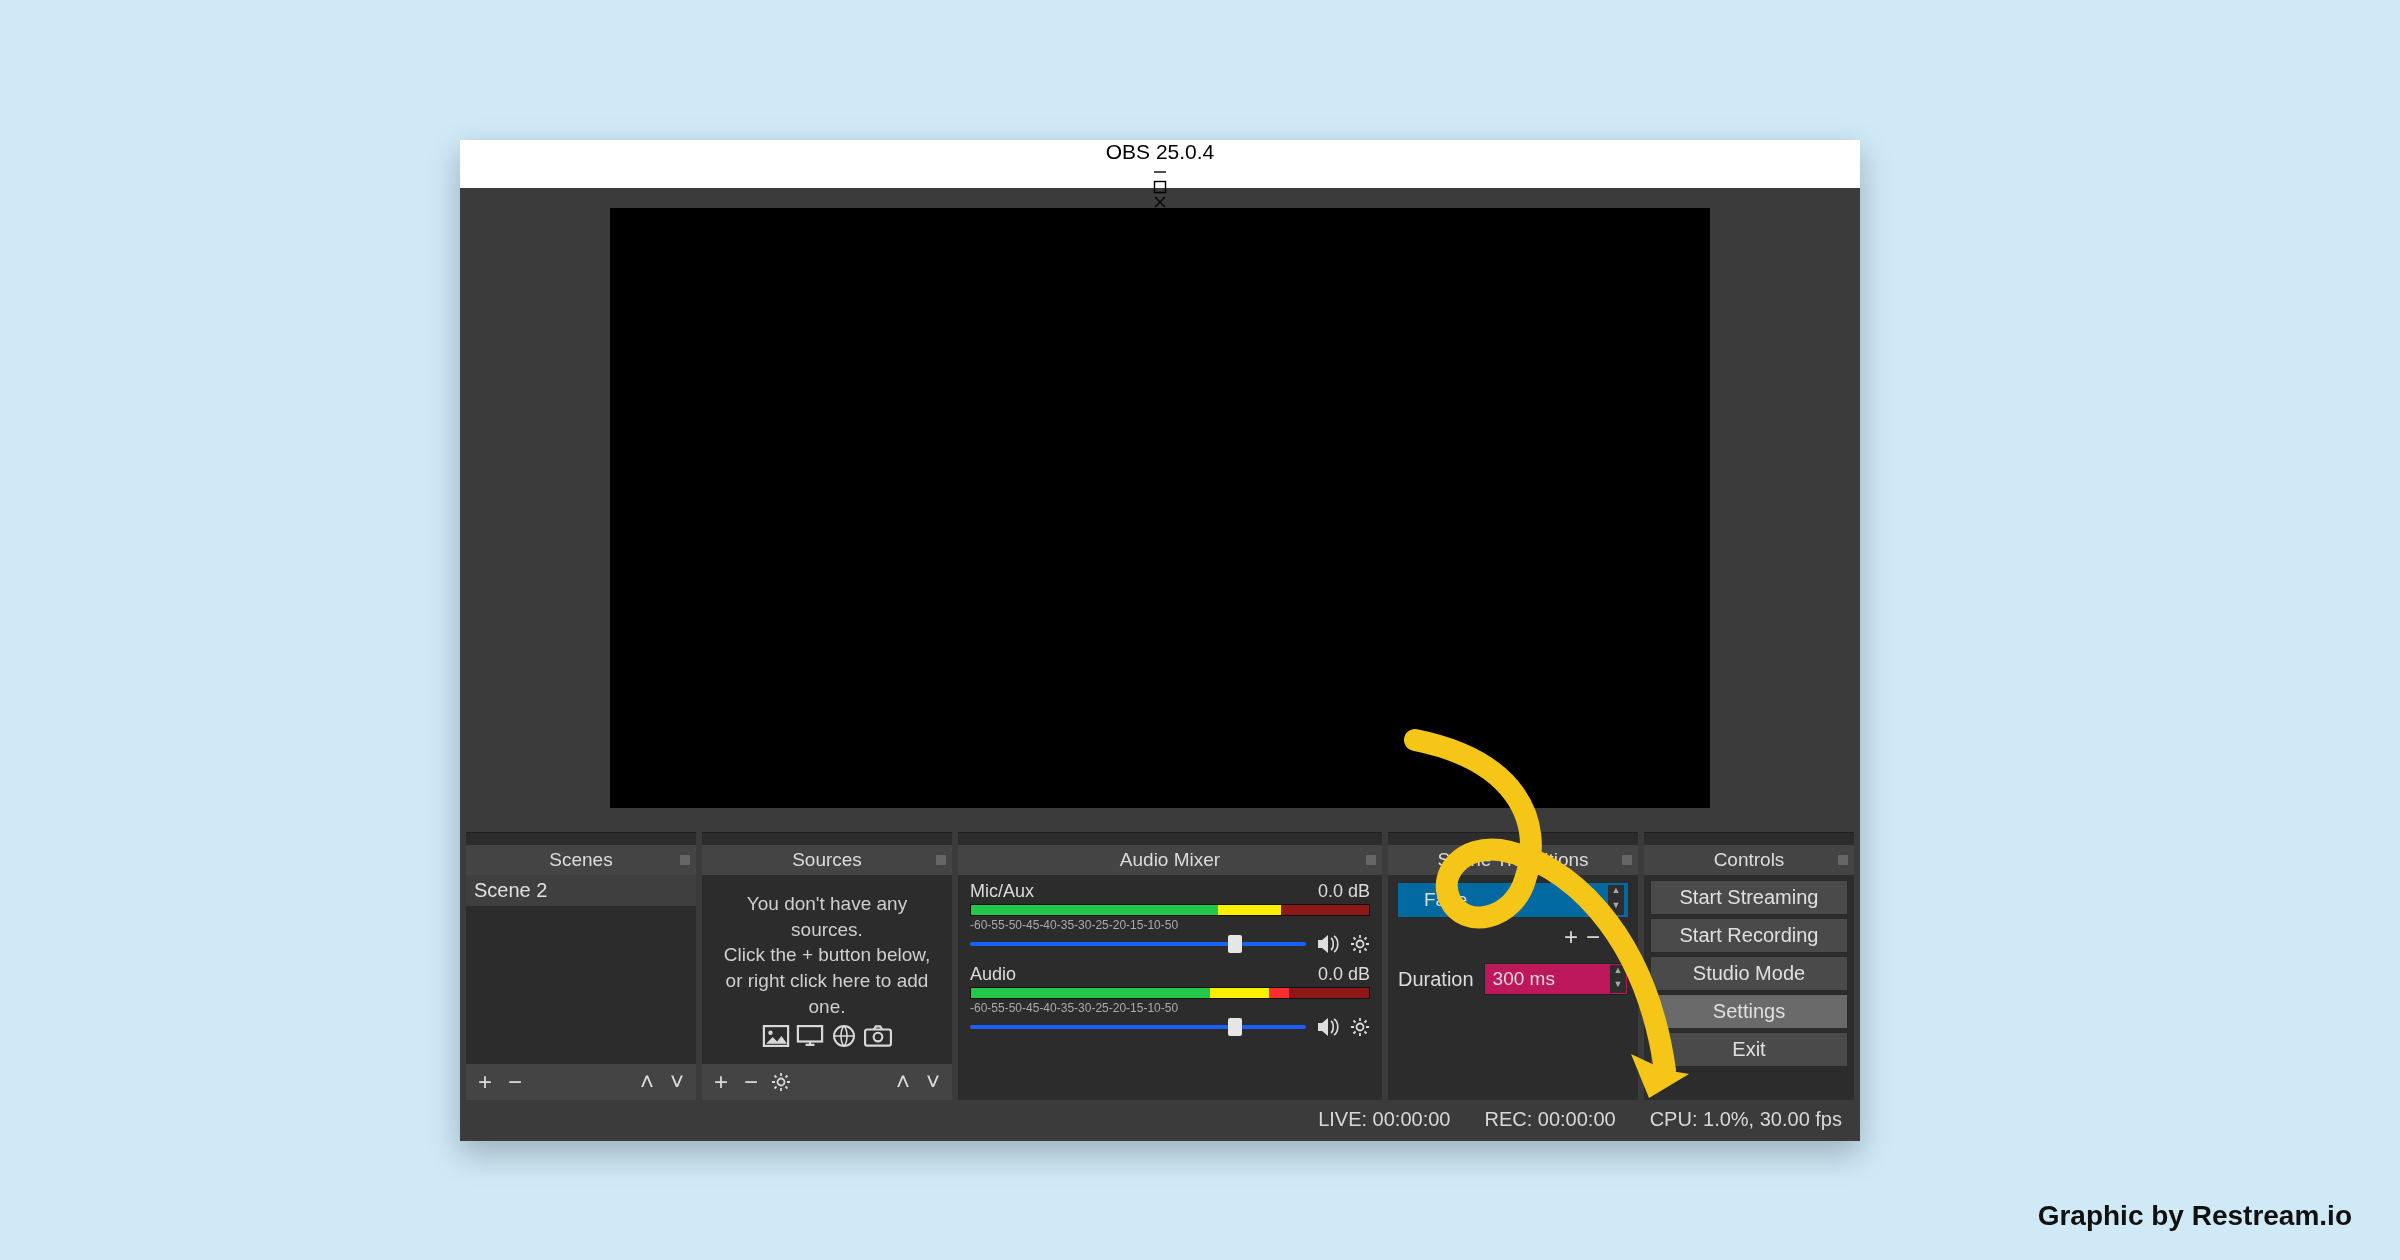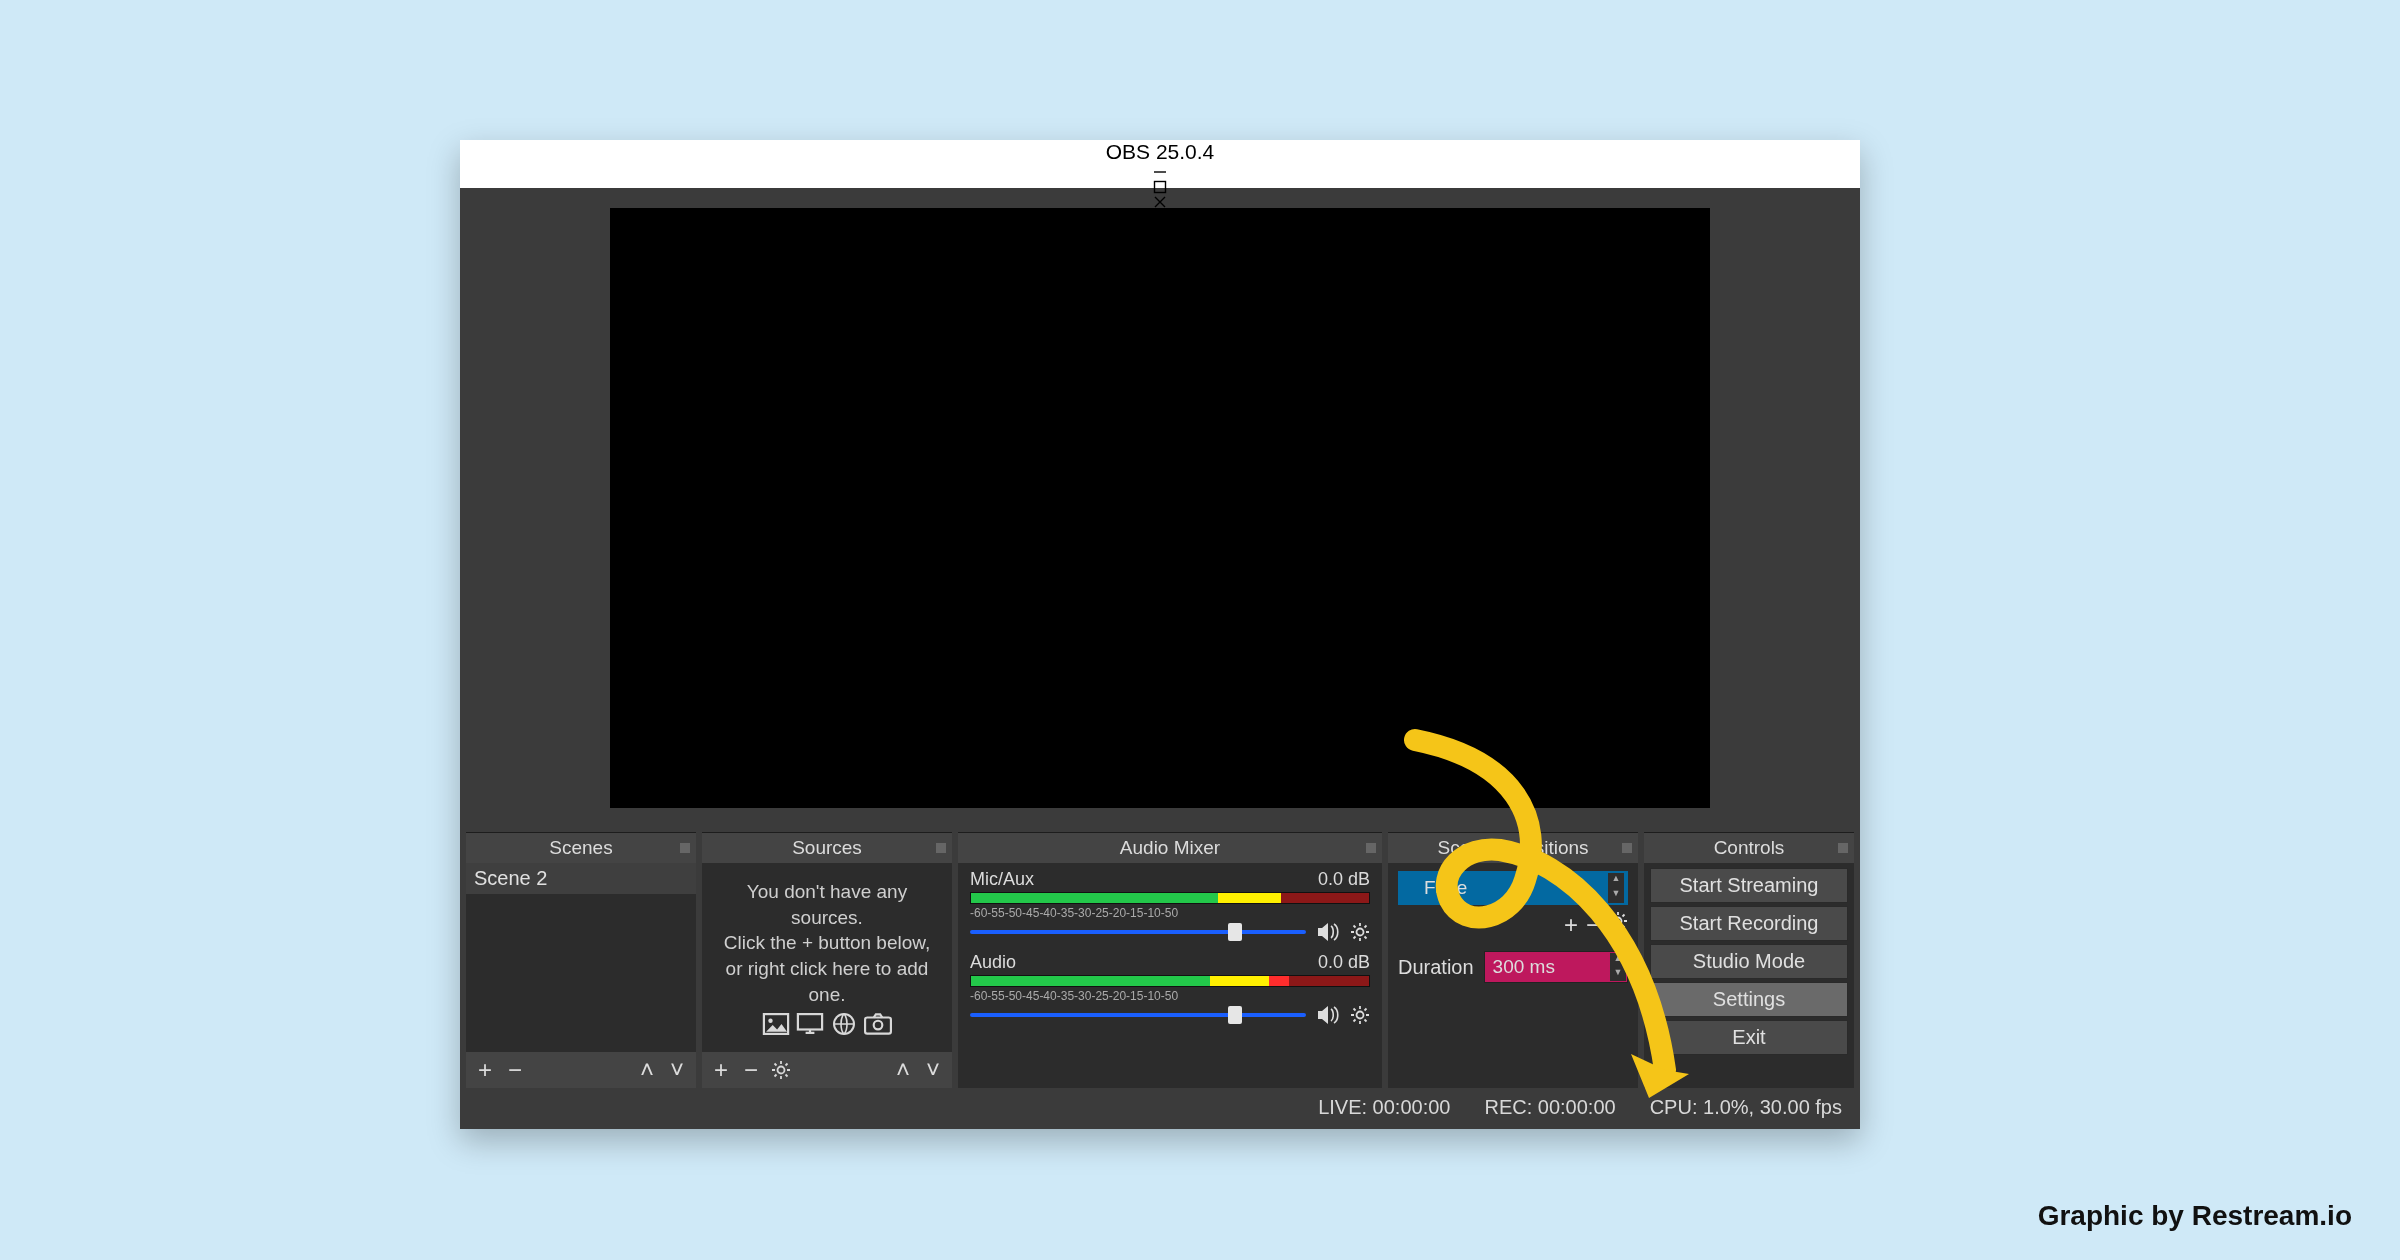--- a/index.html
+++ b/index.html
@@ -62,20 +62,21 @@
   .dock.sources  { width: 250px; gap: 11px; }
   .dock.mixer    { flex: 1 1 auto; }
   .dock.trans    { width: 250px; }
   .dock.controls { width: 210px; }
   .dock-head {
     background: #444; color: #dcdcdc;
     font-size: 19px;
     text-align: center;
     padding: 4px 0;
     position: relative;
+    margin-top: 12px;
   }
   .dock-head::after{
     content:""; position:absolute; right:6px; top:50%;
     width:10px; height:10px; transform:translateY(-50%);
     background:#666;
   }
   .dock-body { flex: 1; color: #dcdcdc; padding: 0; min-height: 128px; }
   .scene-sel { background: #3f3f3f; color:#e0e0e0; padding: 4px 8px; font-size: 20px;}
   .dock-toolbar {
     background: #444; display: flex; align-items: center; gap: 8px;

